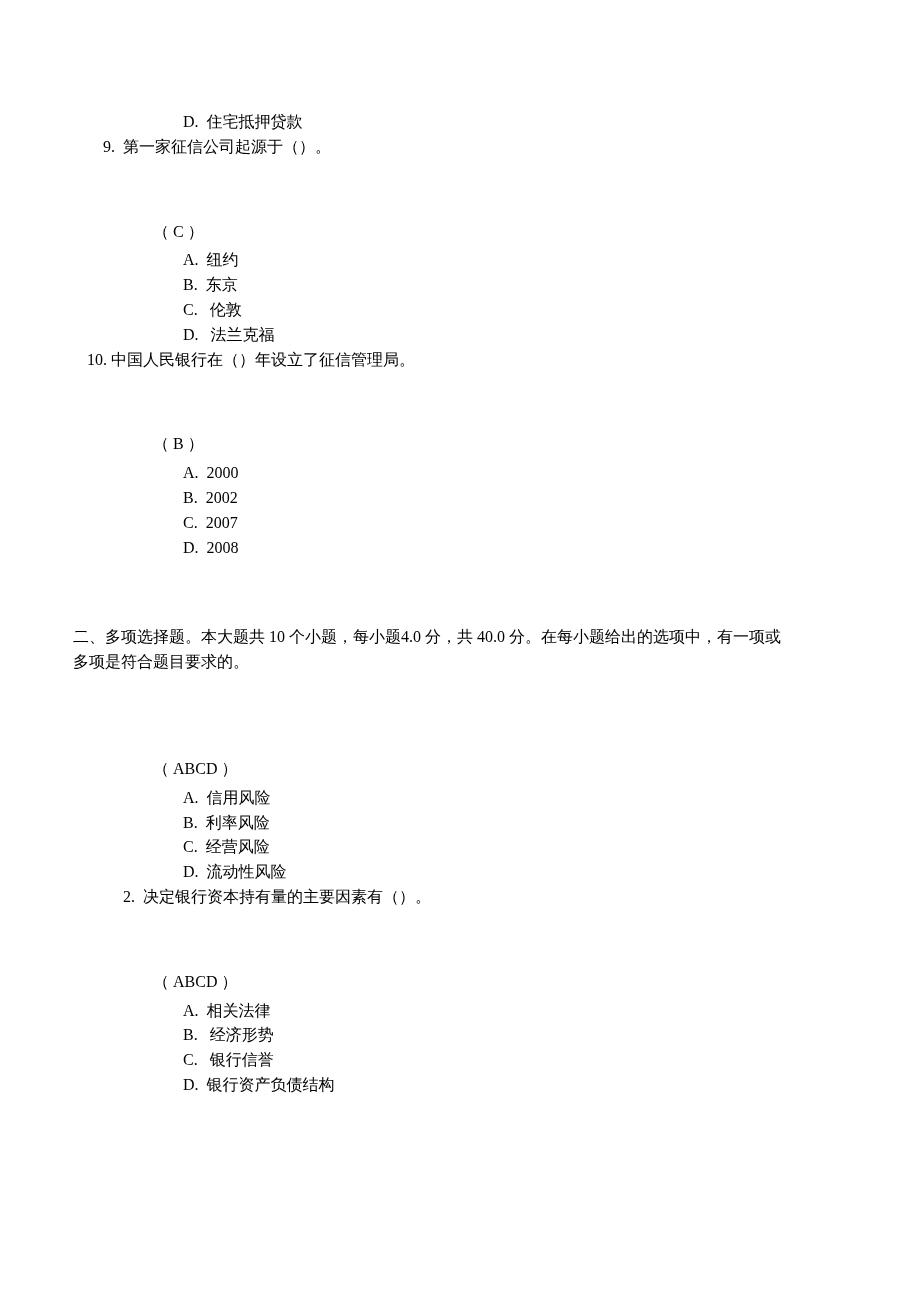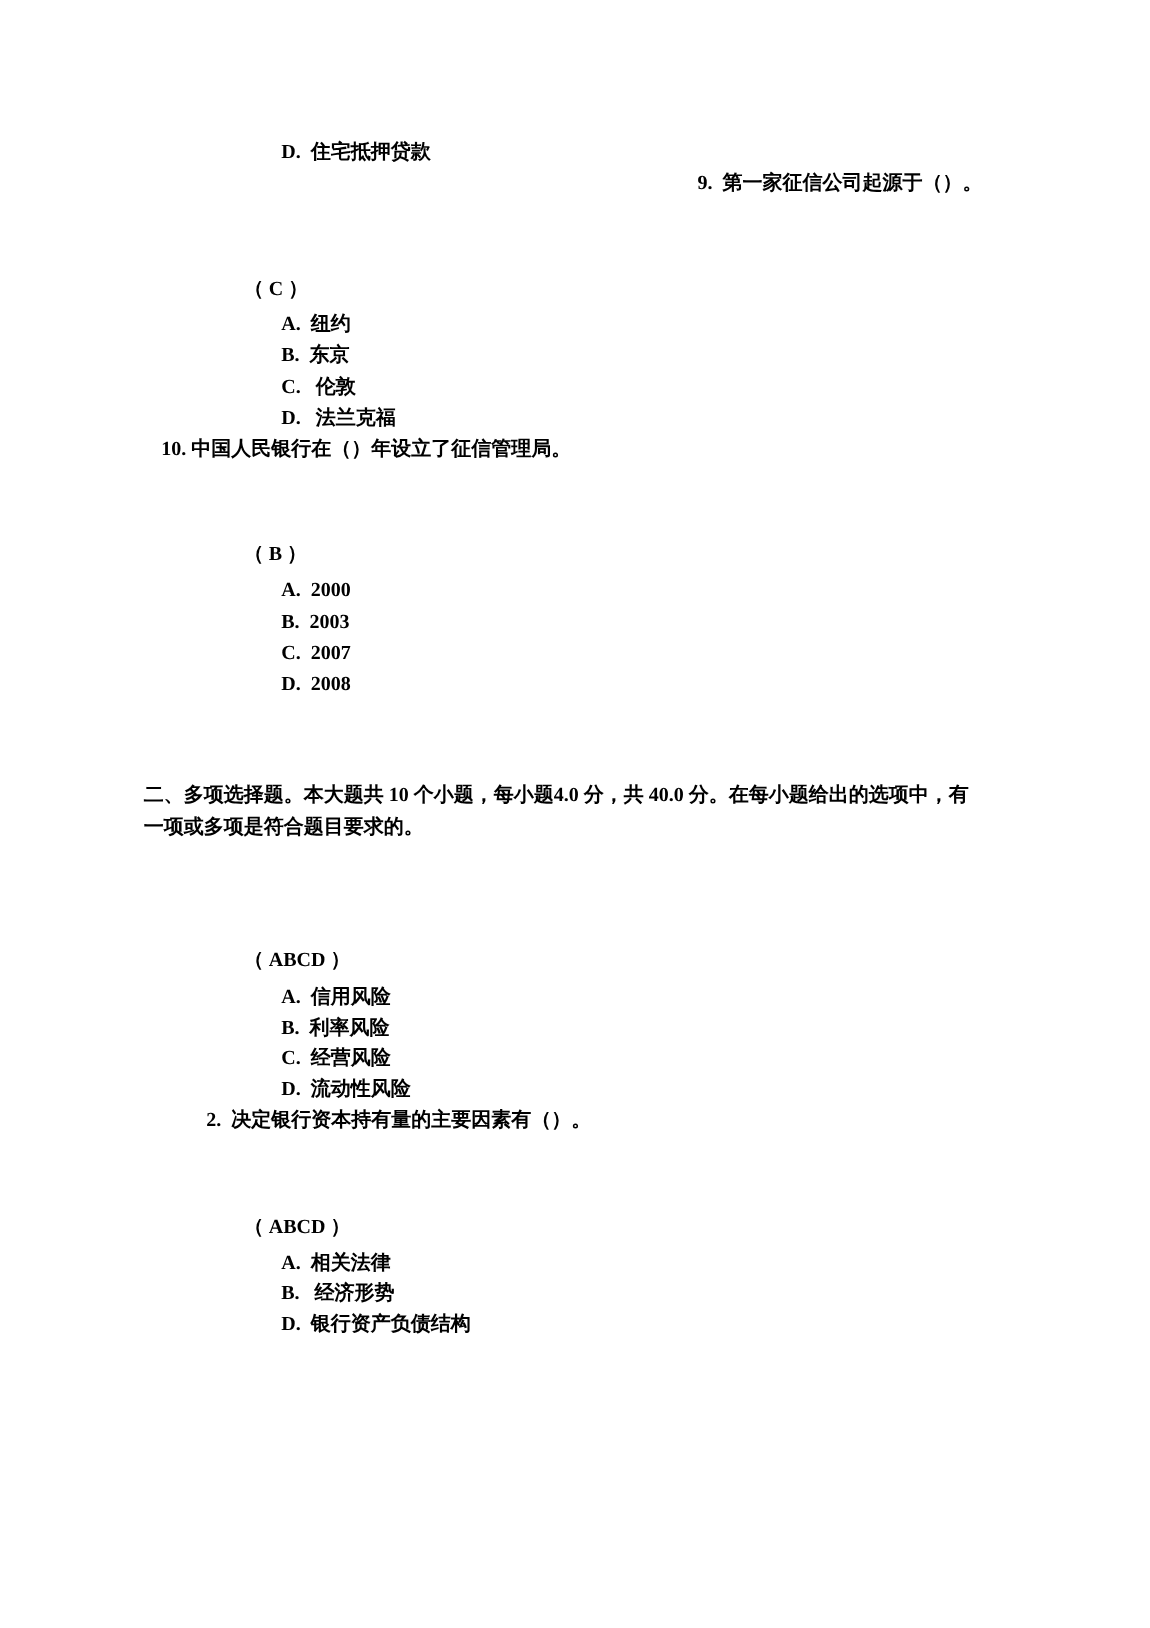--- a/index.html
+++ b/index.html
@@ -7,32 +7,30 @@
     padding: 0;
     background: #ffffff;
     font-family: "SimSun", "宋体", serif;
     font-size: 16px;
     color: #000000;
     line-height: 1.55;
   }
   .page {
     width: 901px;
     min-height: 1302px;
-    padding: 110px 115px 100px 115px;
+    padding: 110px 115px 100px 73px;
     box-sizing: border-box;
-    font-weight: bold;
   }
   .option-line {
     padding-left: 110px;
     white-space: pre;
   }
   .question-line {
     padding-left: 30px;
     white-space: pre;
-    text-align: right;
   }
   .question-line-10 {
     padding-left: 14px;
     white-space: pre;
   }
   .answer-line {
     padding-left: 80px;
     white-space: pre;
   }
   .section-header {
@@ -70,21 +68,21 @@
   <div class="option-line">A.  纽约</div>
   <div class="option-line">B.  东京</div>
   <div class="option-line">C.   伦敦</div>
   <div class="option-line">D.   法兰克福</div>
 
   <div class="question-line-10">10. 中国人民银行在（）年设立了征信管理局。</div>
   <div class="gap-medium"></div>
   <div class="answer-line">（ B ）</div>
   <div class="gap-small"></div>
   <div class="option-line">A.  2000</div>
-  <div class="option-line">B.  2003</div>
+  <div class="option-line">B.  2002</div>
   <div class="option-line">C.  2007</div>
   <div class="option-line">D.  2008</div>
 
   <div class="gap-before-section"></div>
   <div class="section-header">二、多项选择题。本大题共 10 个小题，每小题4.0 分，共 40.0 分。在每小题给出的选项中，有一项或多项是符合题目要求的。</div>
   <div class="gap-after-section"></div>
 
   <div class="gap-medium"></div>
   <div class="sub-answer">（ ABCD ）</div>
   <div class="gap-small"></div>
@@ -92,15 +90,16 @@
   <div class="sub-option">B.  利率风险</div>
   <div class="sub-option">C.  经营风险</div>
   <div class="sub-option">D.  流动性风险</div>
 
   <div class="sub-question">2.  决定银行资本持有量的主要因素有（）。</div>
   <div class="gap-medium"></div>
   <div class="sub-answer">（ ABCD ）</div>
   <div class="gap-small"></div>
   <div class="sub-option">A.  相关法律</div>
   <div class="sub-option">B.   经济形势</div>
+  <div class="sub-option">C.   银行信誉</div>
   <div class="sub-option">D.  银行资产负债结构</div>
 
 </div>
 
 </body></html>

